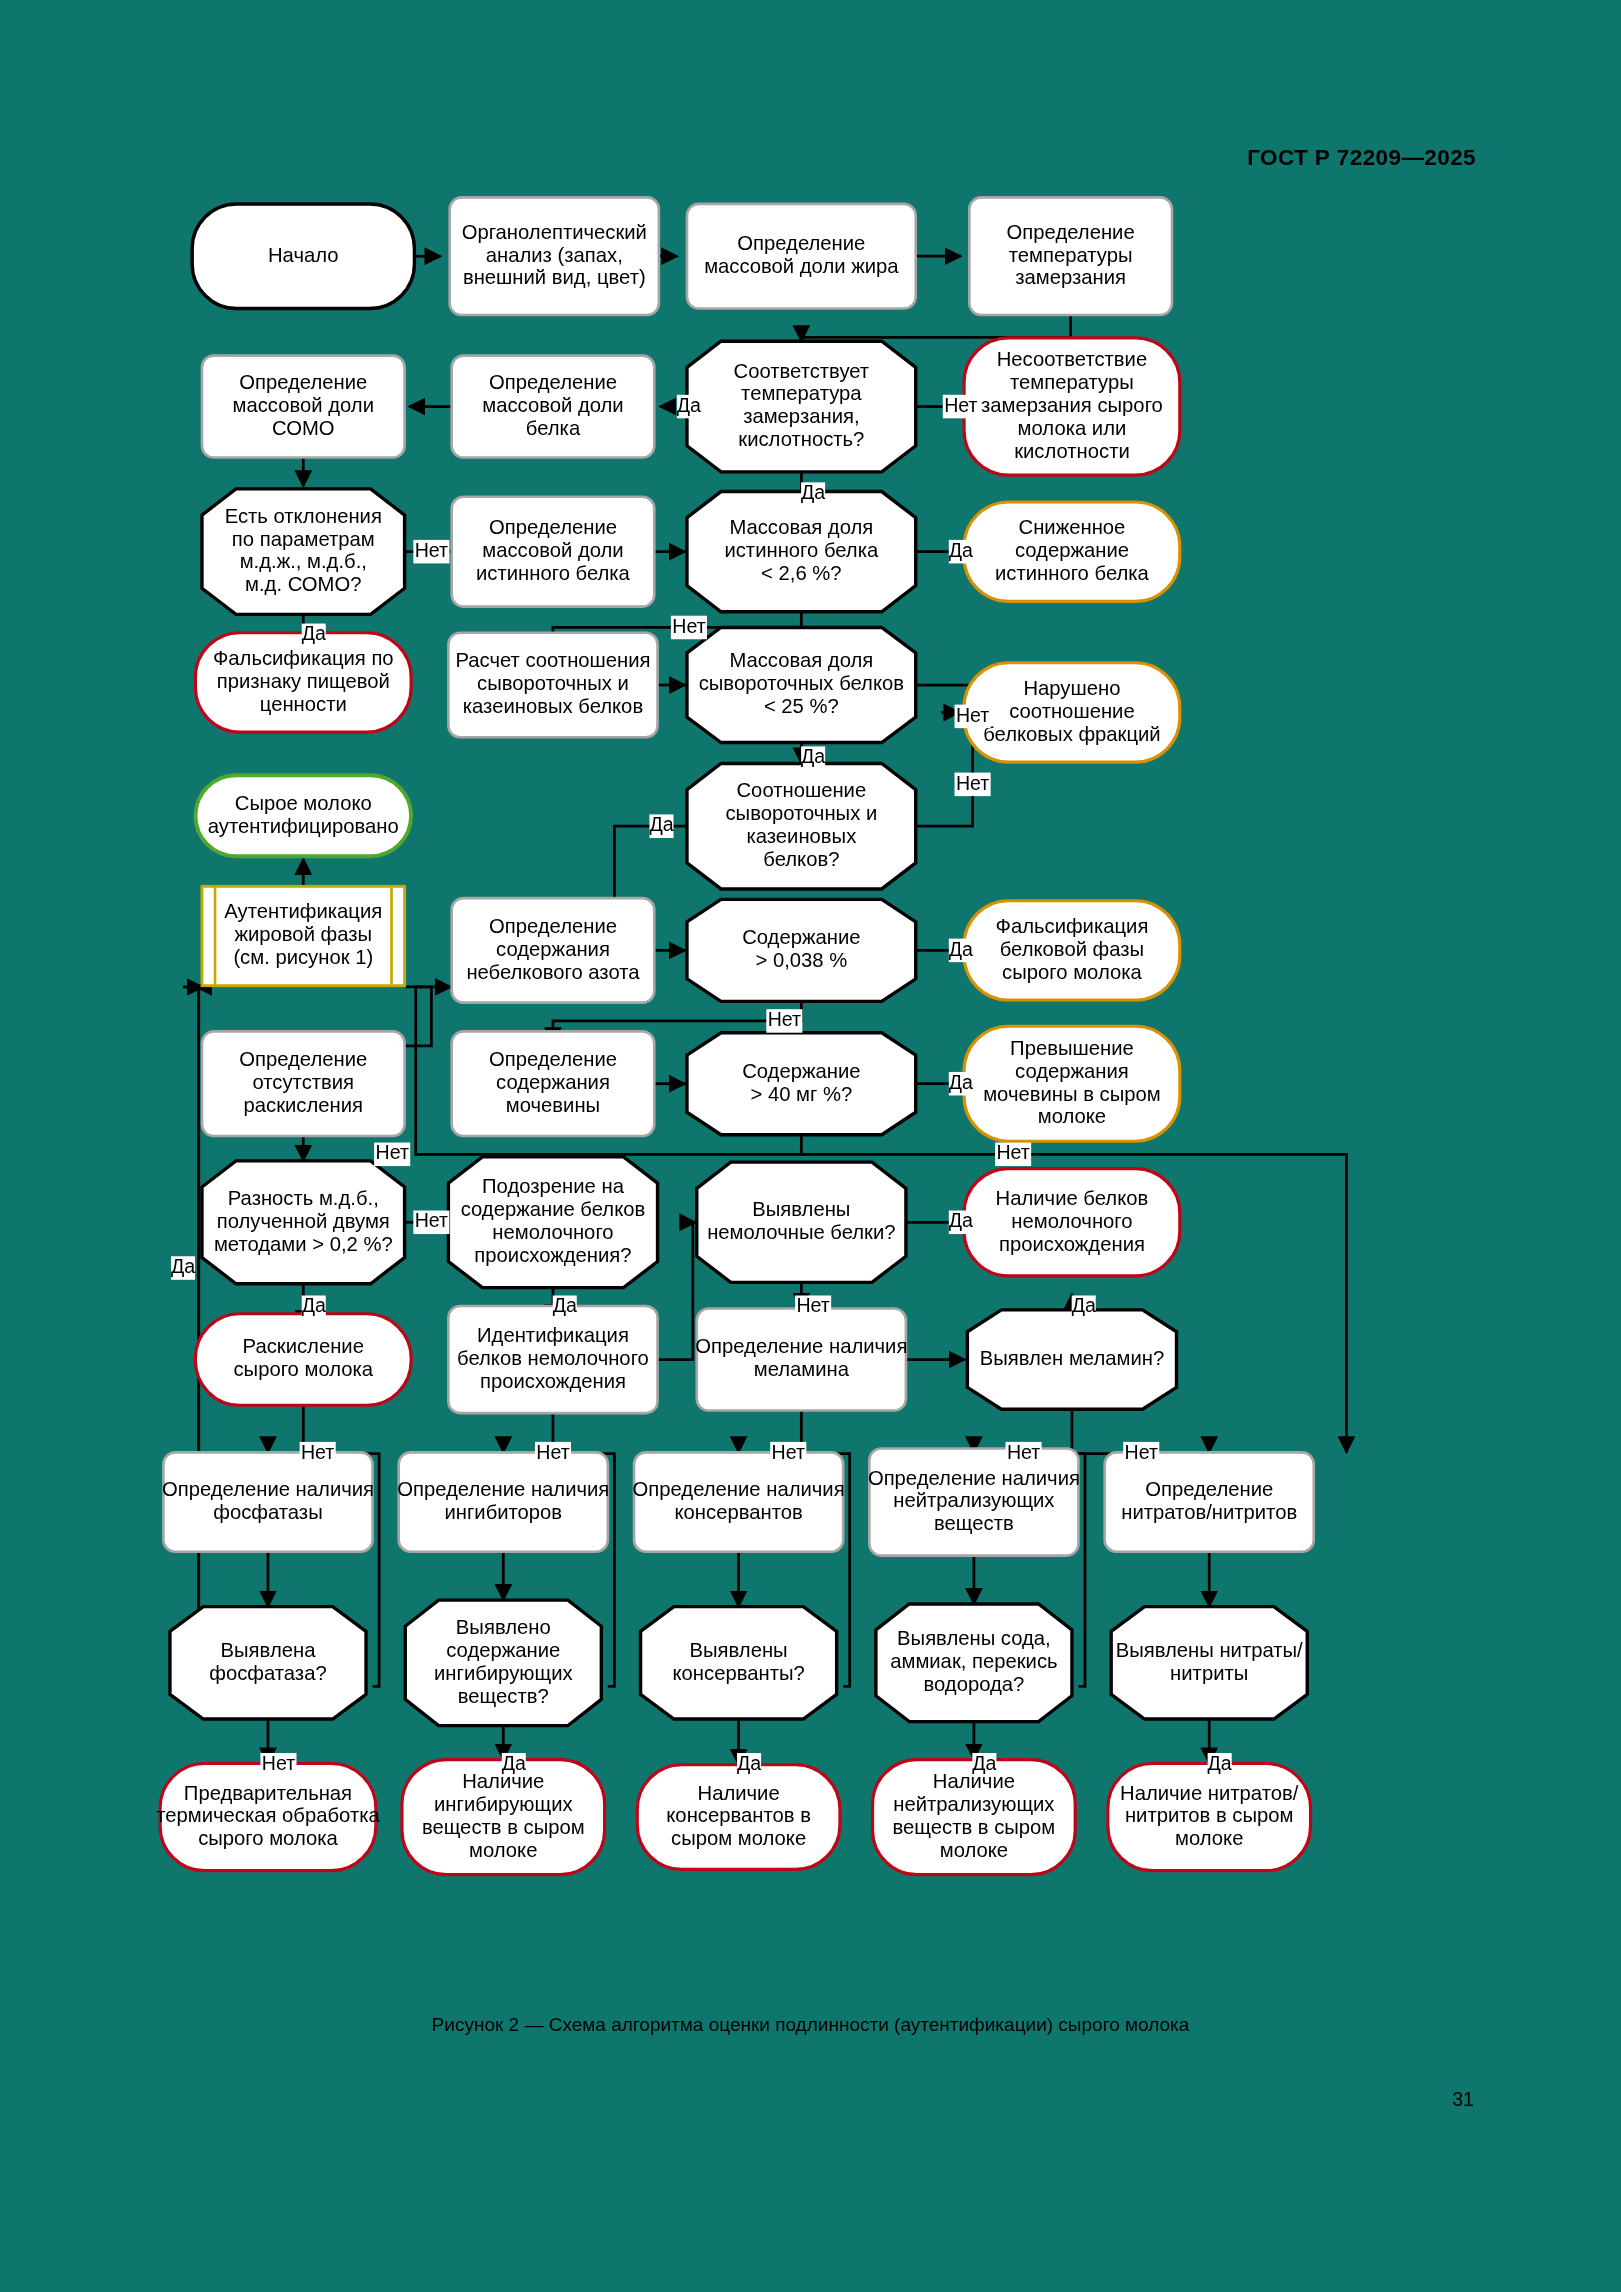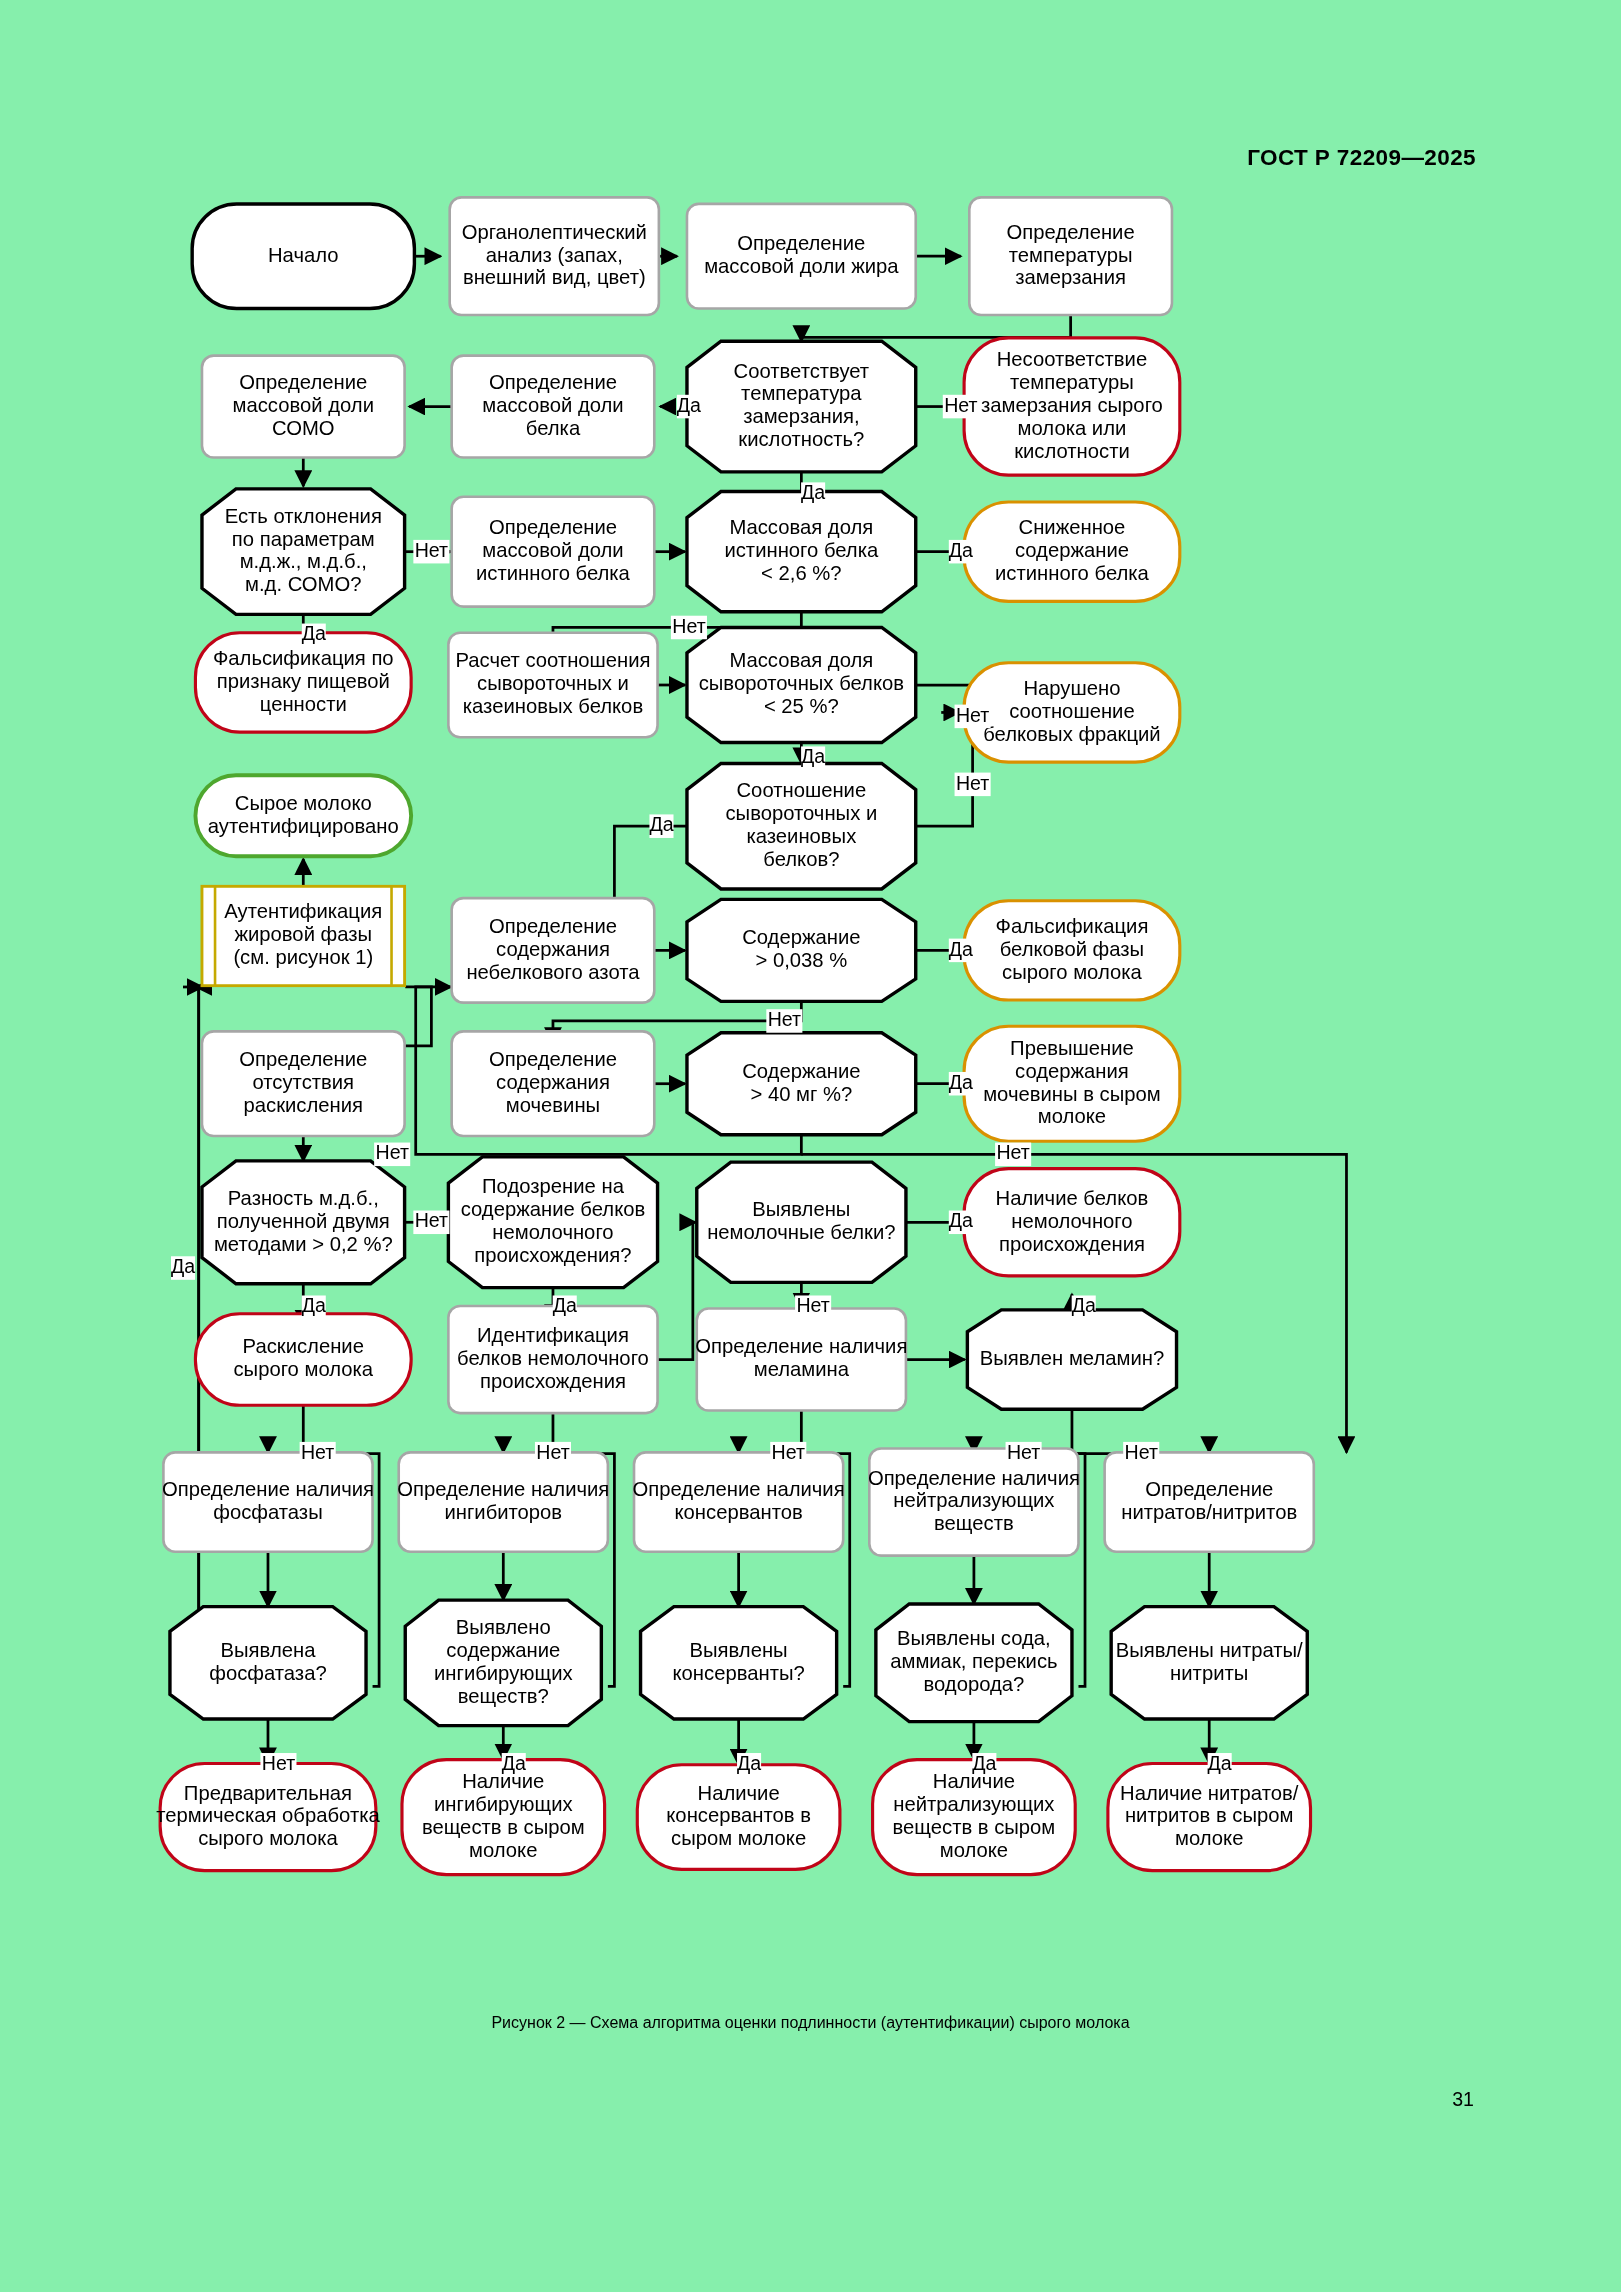--- a/index.html
+++ b/index.html
@@ -4,31 +4,31 @@
 <title>ГОСТ Р 72209—2025</title>
 <style>
   html,body{margin:0;padding:0;background:#ffffff;}
   body{
     width:1621px;height:2293px;
     font-family:"Liberation Sans","DejaVu Sans",sans-serif;
     color:#000;
     position:relative;
     overflow:hidden;
   }
-  .page{position:absolute;inset:0;background:#86efac;}
+  .page{position:absolute;inset:0;background:#0f766e;}
   #doc-header{
     position:absolute; right:145px; top:145px;
     font-size:22.5px; font-weight:bold; letter-spacing:0.4px;
     white-space:nowrap;
   }
   #figure-area{position:absolute;left:0;top:0;width:1621px;height:2293px;}
   #flow-svg{position:absolute;left:0;top:0;width:1621px;height:2009px;}
   #figure-caption{
     position:absolute;left:0;right:0;top:2014px;
-    text-align:center;font-size:16px;
+    text-align:center;font-size:19px;
   }
   #page-number{
     position:absolute;right:147px;top:2088px;
     font-size:19.6px;
   }
   
   .node-text{
     font-family:"Liberation Sans","DejaVu Sans",sans-serif;
     font-size:15.5px; fill:#000; text-anchor:middle;
     dominant-baseline:middle;

